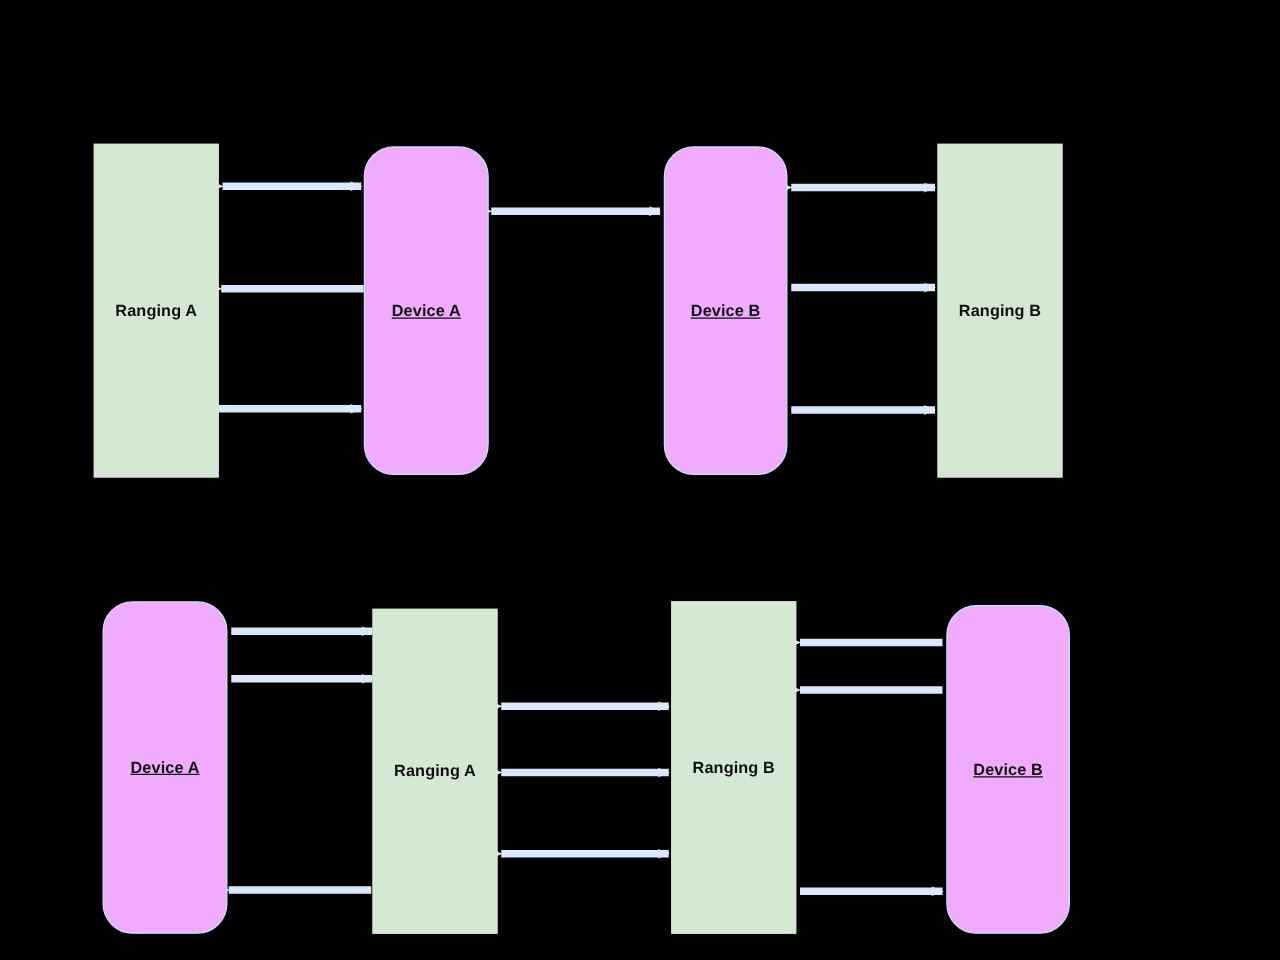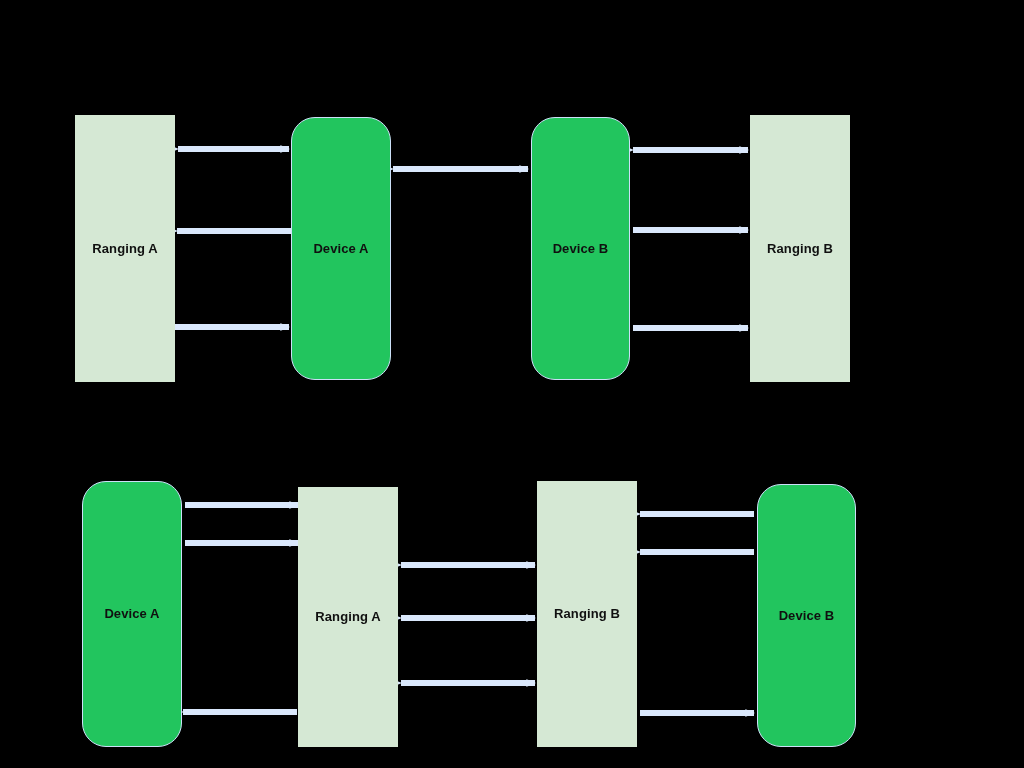--- a/index.html
+++ b/index.html
@@ -36,23 +36,24 @@
     text-align: center;
     line-height: 1.2;
     user-select: none;
   }
   .node.green {
     background: #d5e8d4;
     border: 1px solid #d5e8d4;
     border-radius: 0;
   }
   .node.blue {
-    background: #22c55e;
+    background: #f0abfc;
     border: 1px solid #cce0f8;
     border-radius: 24px;
+    text-decoration: underline;
   }
   .node-label {
     display: block;
     pointer-events: none;
   }
   .arrow-layer {
     position: absolute;
     left: 0;
     top: 0;
     width: 1024px;

